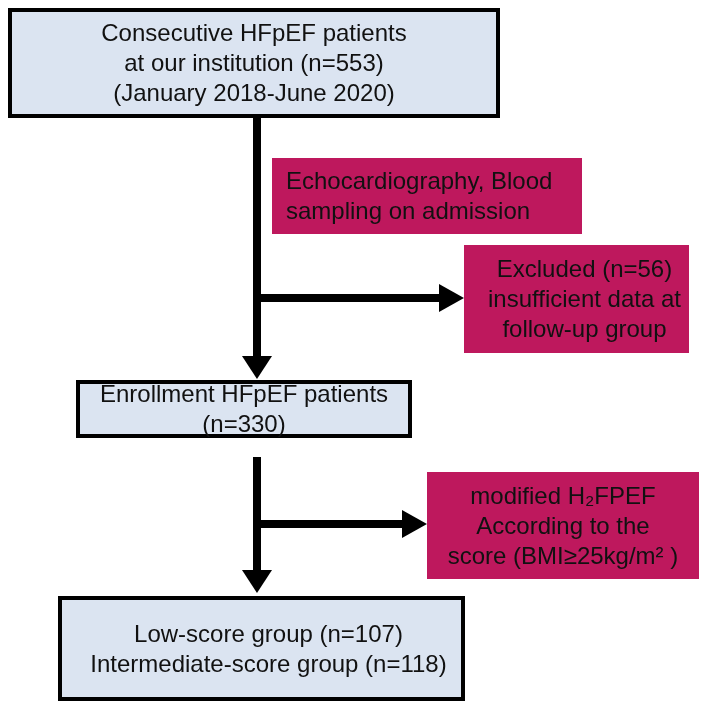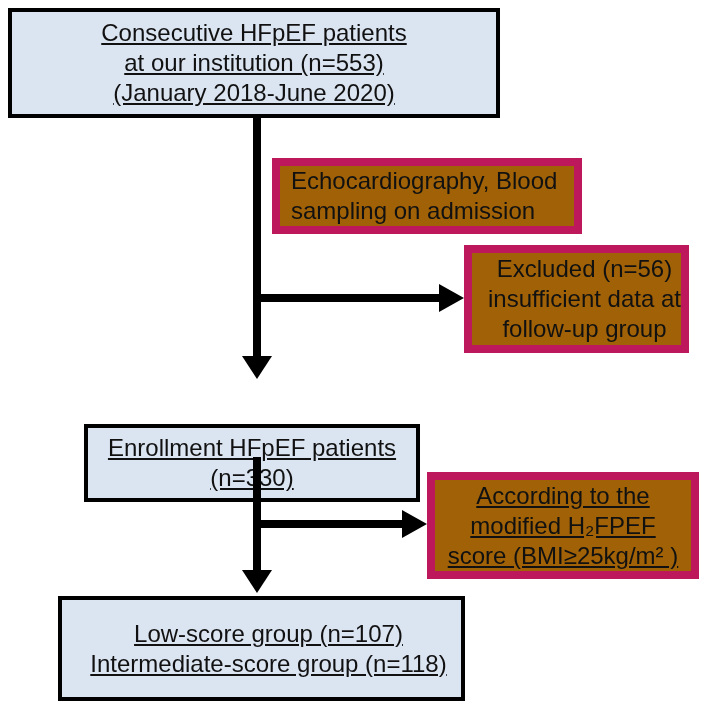--- a/index.html
+++ b/index.html
@@ -24,27 +24,26 @@
     justify-content: center;
     font-size: 24px;
     line-height: 30px;
     white-space: nowrap;
   }
   .box.blue {
     background: #dbe4f1;
     border: 4px solid #000000;
   }
   .box.white {
-    background: #a16207;
-    border: 8px solid #be185d;
+    background: #be185d;
+    border: 3px solid #be185d;
   }
   .box.center {
     align-items: center;
     text-align: right;
-    text-decoration: underline;
   }
   .box.leftalign {
     align-items: flex-start;
     text-align: left;
   }
   .vline, .hline {
     position: absolute;
     background: #000000;
   }
   .arrowhead-down {
@@ -61,21 +60,21 @@
     height: 0;
     border-top: 14px solid transparent;
     border-bottom: 14px solid transparent;
     border-left: 25px solid #000000;
   }
 
   
   #box-consecutive { left: 8px;   top: 8px;   width: 492px; height: 110px; }
   #box-echo        { left: 272px; top: 158px; width: 310px; height: 76px;  padding-left: 11px; }
   #box-excluded    { left: 464px; top: 245px; width: 225px; height: 108px; padding-left: 16px; align-items: center; }
-  #box-enrollment  { left: 84px;  top: 380px; width: 336px; height: 78px; margin-top: 44px;  }
+  #box-enrollment  { left: 76px;  top: 380px; width: 336px; height: 58px;  }
   #box-according   { left: 427px; top: 472px; width: 272px; height: 107px; }
   #box-groups      { left: 58px;  top: 596px; width: 407px; height: 105px; padding-left: 14px; }
 
   #vline1 { left: 253px; top: 117px; width: 8px; height: 240px; }
   #head-down-1 { left: 242px; top: 356px; }
   #hline1 { left: 257px; top: 294px; width: 182px; height: 8px; }
   #head-right-1 { left: 439px; top: 284px; }
 
   #vline2 { left: 253px; top: 457px; width: 8px; height: 114px; }
   #head-down-2 { left: 242px; top: 570px; }
@@ -115,22 +114,22 @@
     <div>(n=330)</div>
   </div>
 
   <div class="vline" id="vline2"></div>
   <div class="arrowhead-down" id="head-down-2"></div>
 
   <div class="hline" id="hline2"></div>
   <div class="arrowhead-right" id="head-right-2"></div>
 
   <div class="box white center" id="box-according">
+    <div>modified H₂FPEF</div>
     <div>According to the</div>
-    <div>modified H₂FPEF</div>
     <div>score (BMI≥25kg/m² )</div>
   </div>
 
   <div class="box blue center" id="box-groups">
     <div>Low-score group (n=107)</div>
     <div>Intermediate-score group (n=118)</div>
   </div>
 
 </div>
 

